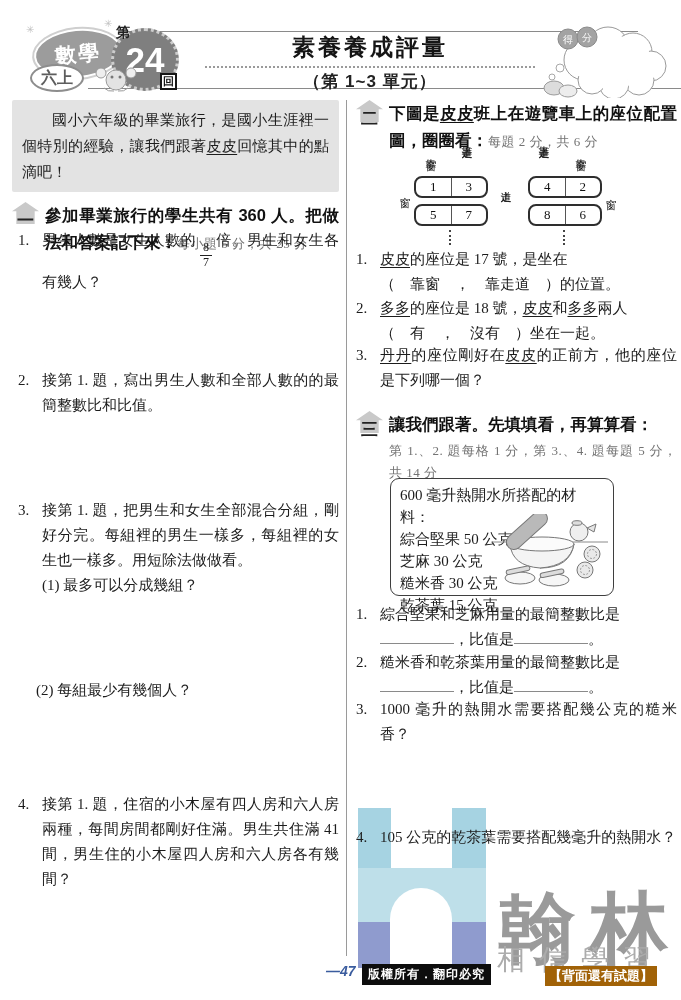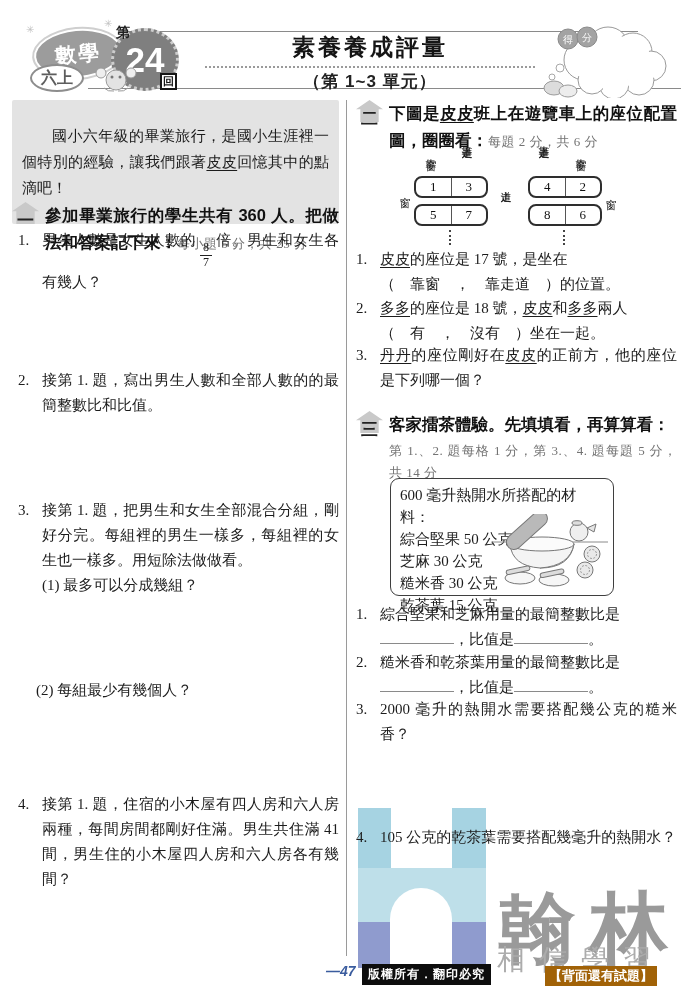--- a/index.html
+++ b/index.html
@@ -55,21 +55,21 @@
     font-size:17px; color:#222; letter-spacing:1px;
   }
 
   
   .divider{ position:absolute; left:346px; top:100px; width:1px; height:856px; background:#9a9a9a; }
   .leftcol{ position:absolute; left:12px; top:100px; width:327px; height:880px; }
   .rightcol{ position:absolute; left:356px; top:100px; width:321px; height:880px; z-index:2; }
 
   .intro-box{
     position:absolute; left:0; top:0; width:327px;
-    background:#e3e3e3; padding:23px 10px; font-size:15px; line-height:26px;
+    background:#e3e3e3; padding:7px 10px; font-size:15px; line-height:26px;
     text-indent:2em; text-align:justify; border-radius:2px;
   }
   .uname{ text-decoration:underline; text-underline-offset:3px; }
 
   .sec-head{ position:absolute; display:flex; gap:6px; }
   .house{ position:relative; width:27px; height:26px; flex:0 0 27px; }
   .house::before{
     content:""; position:absolute; left:0; top:0; width:27px; height:22px;
     background:#c9c9c9;
     clip-path:polygon(50% 0,100% 42%,84% 42%,84% 100%,16% 100%,16% 42%,0 42%);
@@ -341,21 +341,21 @@
       <span class="qtext">
         <span class="uname">丹丹</span><span>的座位剛好在</span><span class="uname">皮皮</span><span>的正前方，他的座位是下列哪一個？</span>
       </span>
     </div>
 
     <div class="sec-head" style="left:0; top:311px; width:321px;">
       <div class="house">
         <span class="mk">三</span>
       </div>
       <div class="sec-title">
-        <span>客家擂茶體驗。先填填看，再算算看：</span>
+        <span>讓我們跟著。先填填看，再算算看：</span>
         <div class="score-note" style="line-height:22px; margin-top:2px;">第 1.、2. 題每格 1 分，第 3.、4. 題每題 5 分，共 14 分</div>
       </div>
     </div>
 
     <div class="mat-box">
       <div>600 毫升熱開水所搭配的材料：</div>
       <div>綜合堅果 50 公克</div>
       <div>芝麻 30 公克</div>
       <div>糙米香 30 公克</div>
       <div>乾茶葉 15 公克</div>
@@ -390,21 +390,21 @@
     <div class="q" style="left:0; top:550px; width:321px;">
       <span class="qno">2.</span>
       <span class="qtext">
         <span>糙米香和乾茶葉用量的最簡整數比是</span>
         <div><span class="blank"></span><span>，比值是</span><span class="blank"></span><span>。</span></div>
       </span>
     </div>
 
     <div class="q" style="left:0; top:597px; width:321px;">
       <span class="qno">3.</span>
-      <span class="qtext">2000 毫升的熱開水需要搭配幾公克的糙米香？</span>
+      <span class="qtext">1000 毫升的熱開水需要搭配幾公克的糙米香？</span>
     </div>
 
     <div class="q" style="left:0; top:725px; width:321px;">
       <span class="qno">4.</span>
       <span class="qtext">105 公克的乾茶葉需要搭配幾毫升的熱開水？</span>
     </div>
   </div>
 
   <div class="brand">翰林</div>
   <div class="slogan">相信學習</div>

